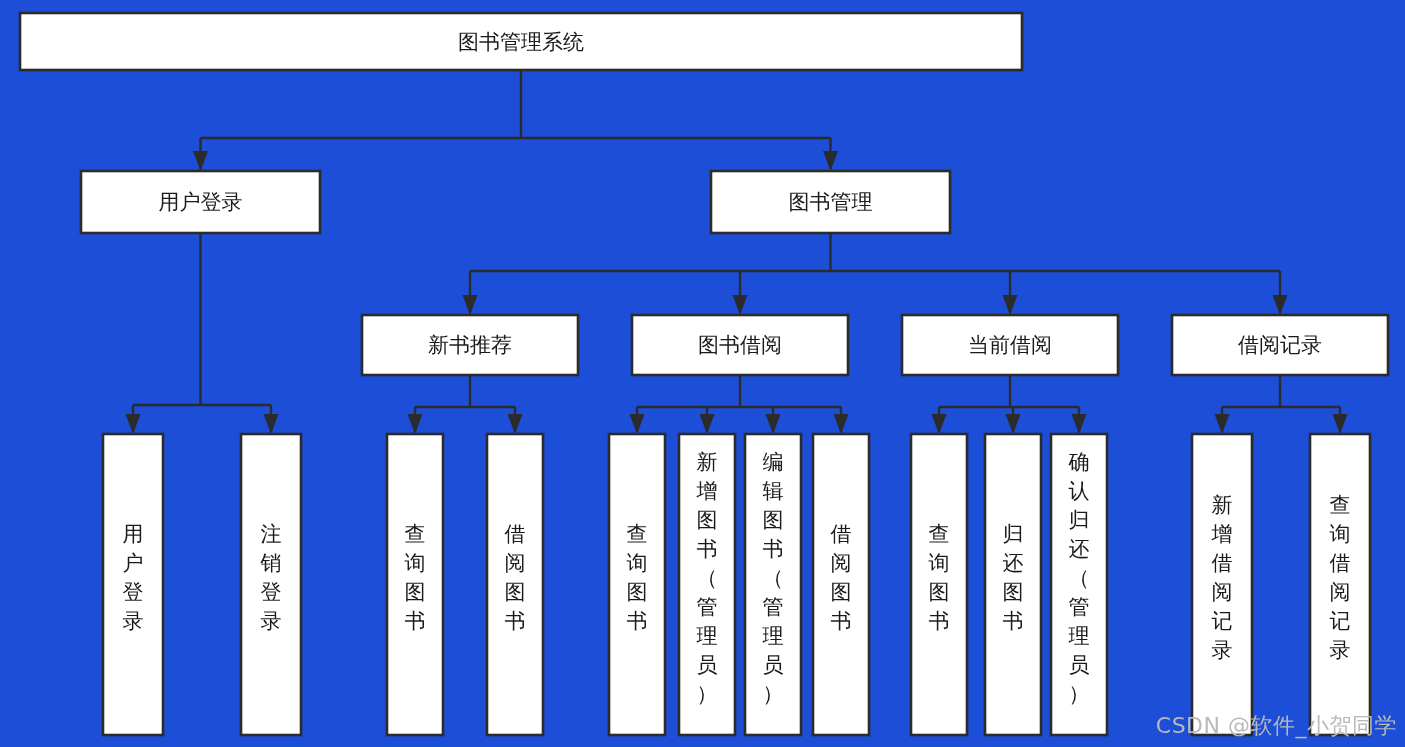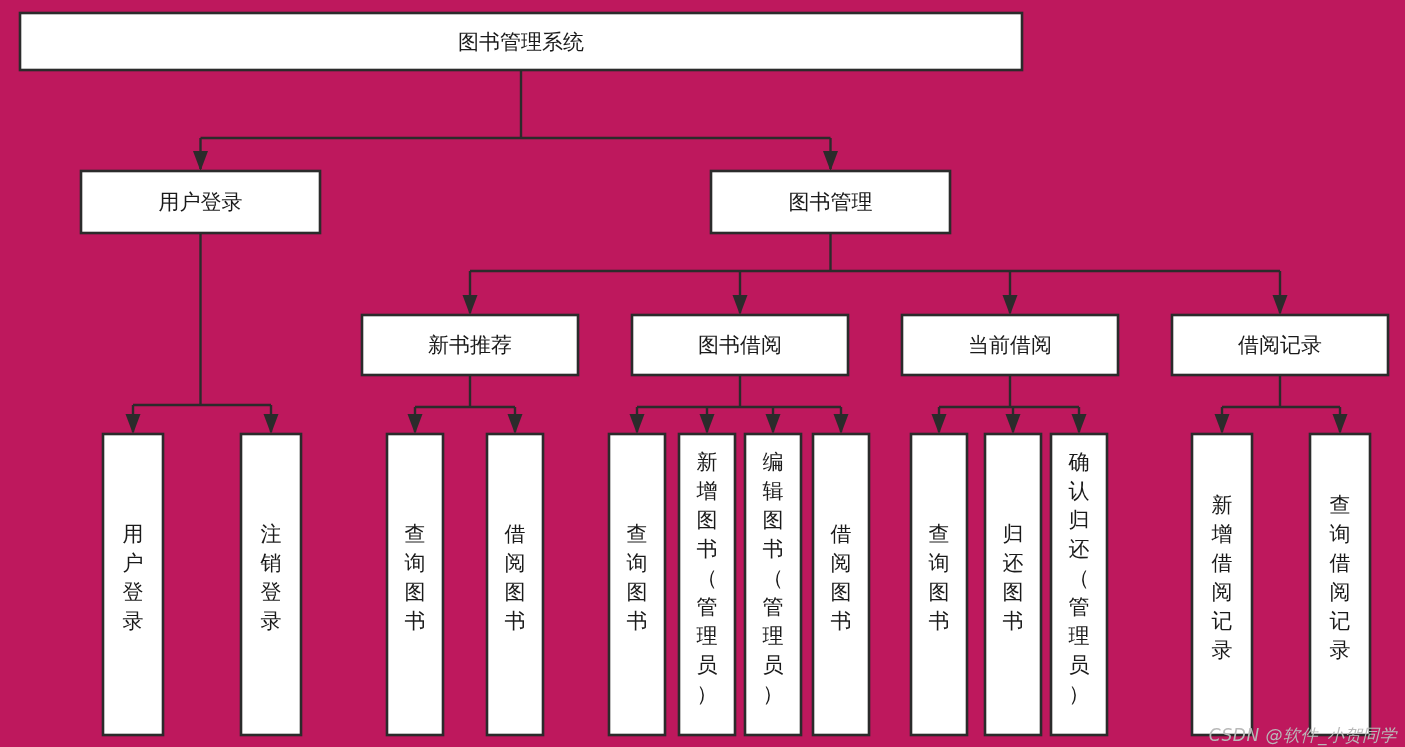--- a/index.html
+++ b/index.html
@@ -8,21 +8,21 @@
     padding: 0;
     background: #ffffff;
   }
   body {
     font-family: "DejaVu Sans", "Liberation Sans", sans-serif;
   }
   #diagram-root {
     position: relative;
     width: 1405px;
     height: 747px;
-    background: #be185d;
+    background: #1d4ed8;
     overflow: hidden;
     text-align: right;
   }
   svg#flow {
     position: absolute;
     left: 0;
     top: 0;
     width: 1405px;
     height: 747px;
     display: block;
@@ -50,28 +50,27 @@
     stroke-width: 2.4;
     fill: none;
   }
   .edge-arrow {
     fill: #2b2b2b;
     stroke: none;
   }
   .watermark {
     position: absolute;
     right: 8px;
-    bottom: 0;
-    font-family: "DejaVu Sans", "Liberation Sans", sans-serif;
-    font-size: 17px;
+    bottom: 6px;
+    font-family: "DejaVu Sans", "Liberation Sans", sans-serif;
+    font-size: 22px;
     color: #b9b9b9;
     letter-spacing: 0.5px;
     white-space: nowrap;
     user-select: none;
-    font-style: italic;
   }
 </style>
 </head>
 <body>
 
 <div id="diagram-root">
   <svg id="flow" viewBox="0 0 1405 747">
     <g id="edges-layer">
         <g>
           <path d="M 521 70 L 521 138" class="edge-line"></path>

